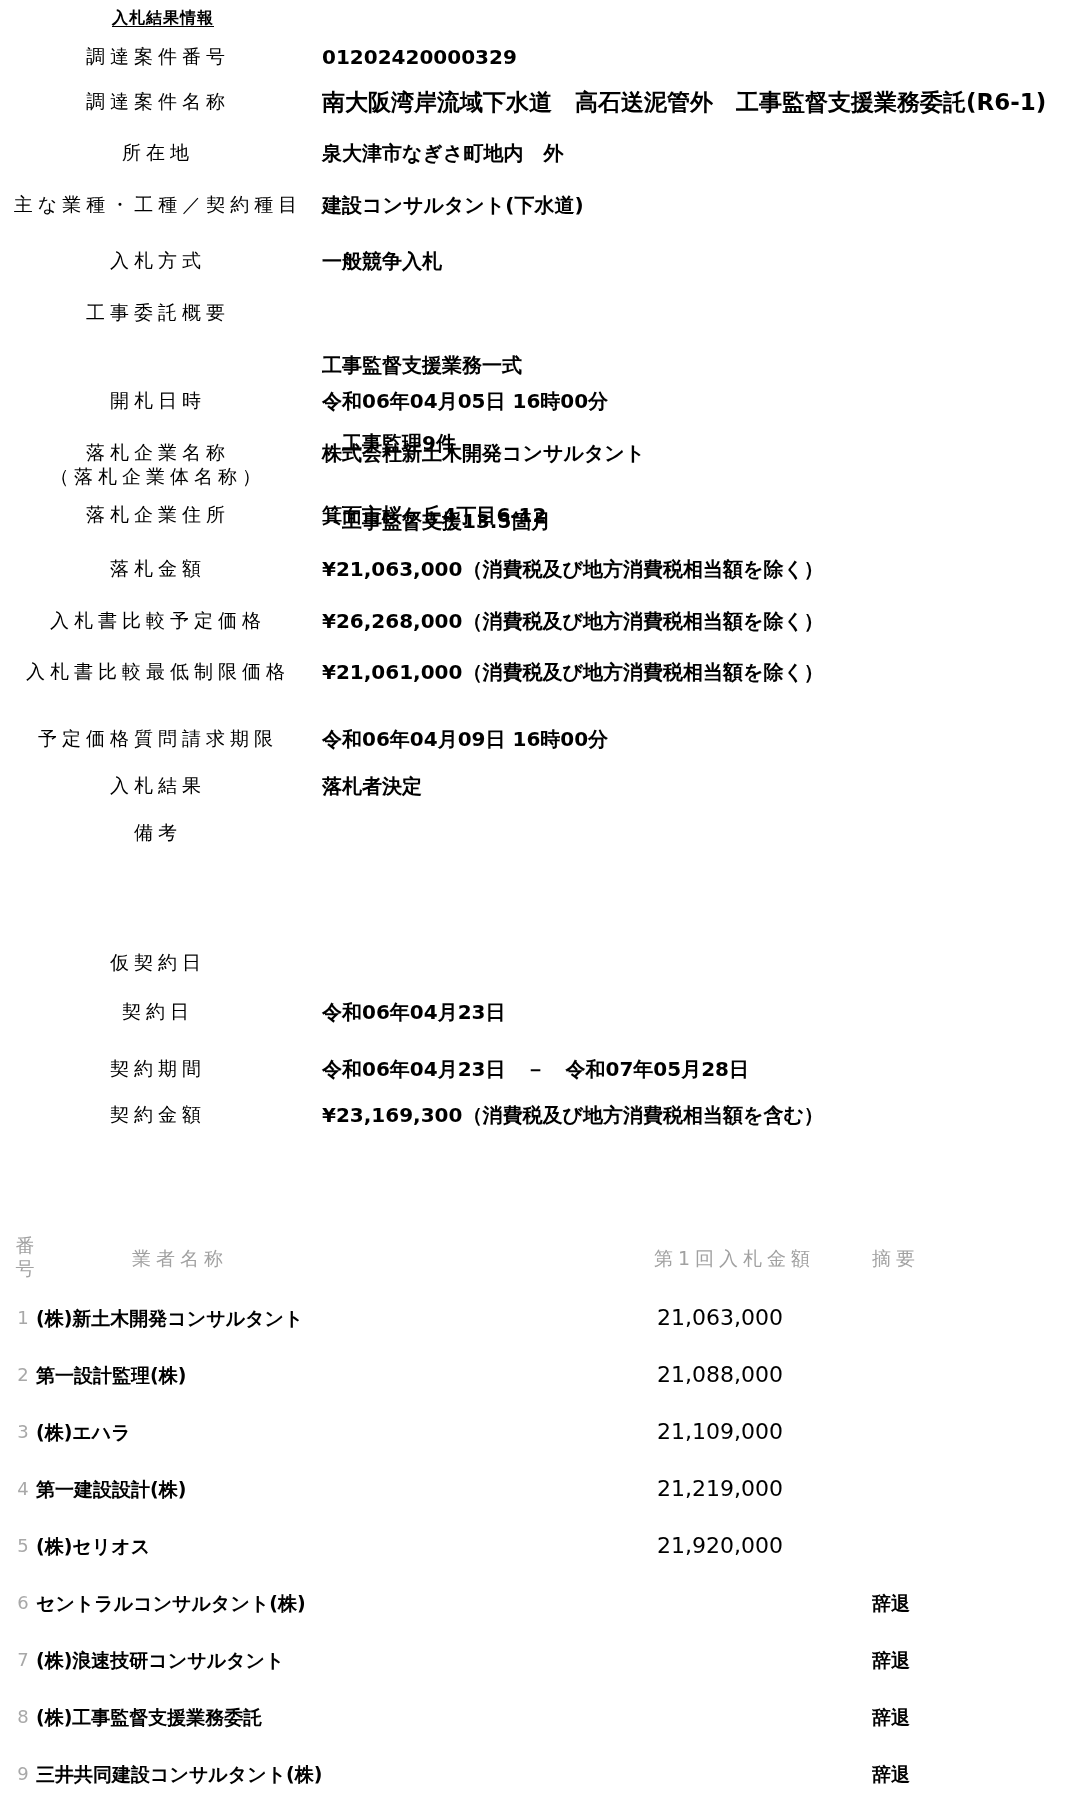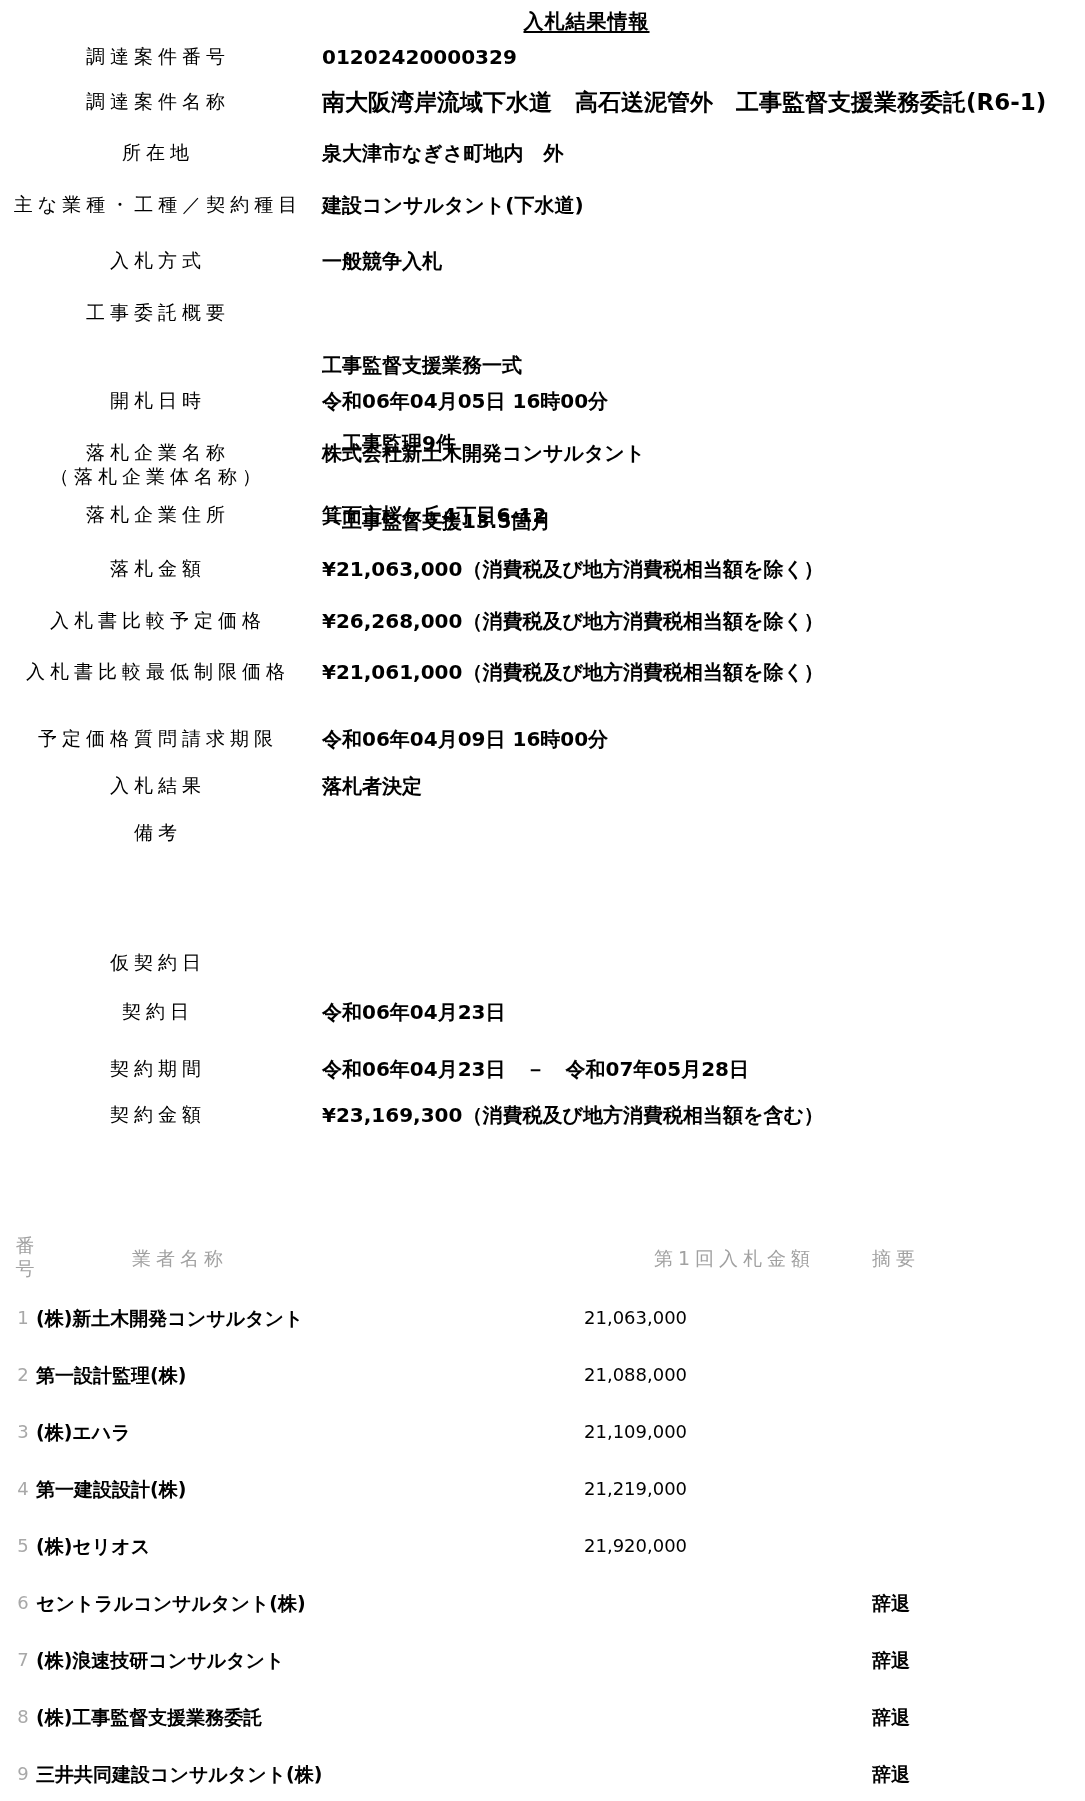--- a/index.html
+++ b/index.html
@@ -8,23 +8,22 @@
     width:1085px;
     height:1801px;
     background:#ffffff;
     font-family:"DejaVu Sans","Liberation Sans",sans-serif;
     color:#000000;
     overflow:hidden;
   }
   .section-title{
     position:absolute;
     left:0; right:0;
-    text-align:center;
-    padding-left:88px;
-    font-size:20px;
+    padding-left:112px;
+    font-size:16px;
     font-weight:bold;
     text-decoration:underline;
     text-underline-offset:3px;
     letter-spacing:1px;
     white-space:nowrap;
   }
   .field-row{position:absolute;left:0;width:1085px;}
   .lbl{
     position:absolute;
     left:8px;
@@ -53,22 +52,22 @@
   .trow{position:absolute;left:0;width:1085px;height:26px;}
   .tno{
     position:absolute;left:10px;width:26px;
     text-align:center;color:#a8a8a8;font-size:18px;line-height:24px;
   }
   .tname{
     position:absolute;left:36px;
     font-size:19px;font-weight:bold;line-height:24px;white-space:nowrap;
   }
   .tamount{
-    position:absolute;left:584px;width:215px;
-    font-size:18px;line-height:24px;white-space:nowrap;
+    position:absolute;left:568px;width:215px;
+    text-align:right;font-size:22px;line-height:24px;white-space:nowrap;
   }
   .tremark{
     position:absolute;left:872px;
     font-size:19px;font-weight:bold;line-height:24px;white-space:nowrap;
   }
 </style>
 </head>
 <body>
 
 <div class="doc">

